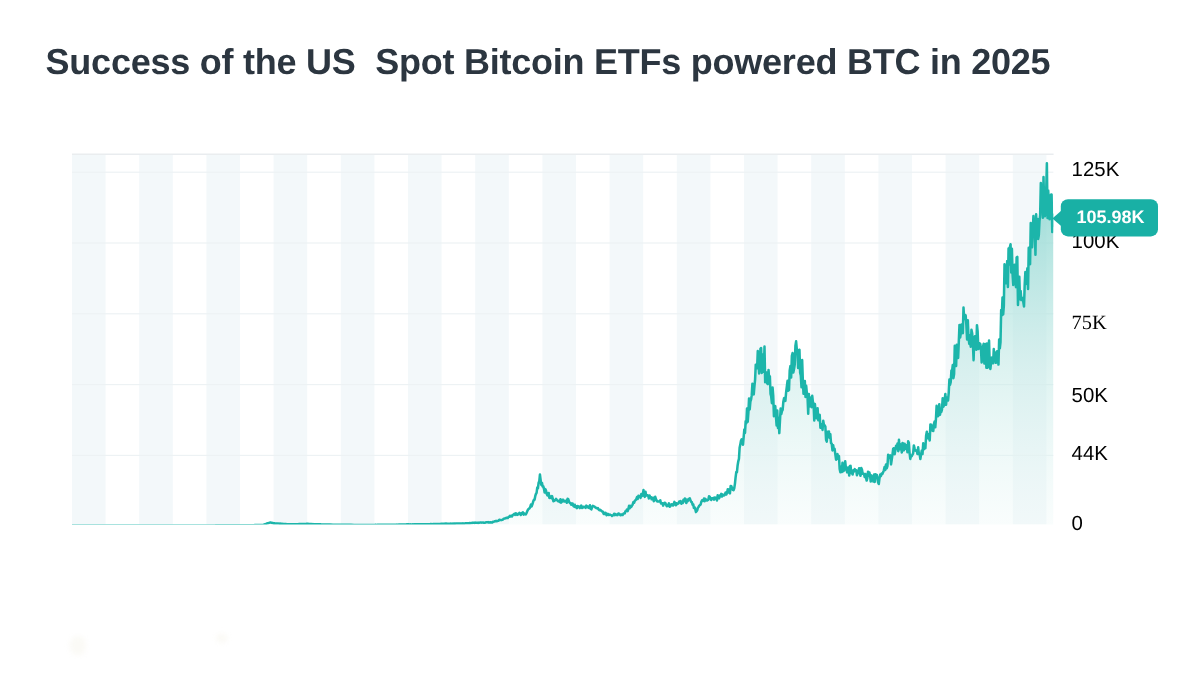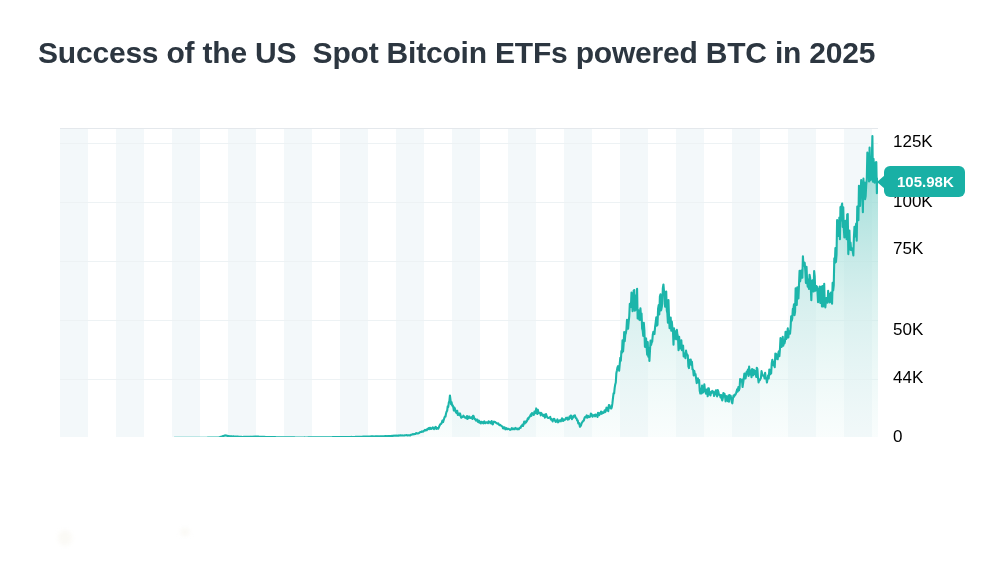--- a/index.html
+++ b/index.html
@@ -176,21 +176,21 @@
         <path id="area-path" fill="url(#areaGrad)" stroke="none" d="M0.00,309.00 L0.58,309.00 L1.17,309.00 L1.75,309.00 L2.33,309.00 L2.92,309.00 L3.50,308.99 L4.09,308.99 L4.67,308.99 L5.25,308.99 L5.84,308.99 L6.42,308.99 L7.00,308.99 L7.59,308.99 L8.17,308.99 L8.75,308.99 L9.34,308.99 L9.92,308.99 L10.51,308.99 L11.09,308.98 L11.67,308.98 L12.26,308.98 L12.84,308.98 L13.42,308.98 L14.01,308.98 L14.59,308.98 L15.17,308.98 L15.76,308.98 L16.34,308.98 L16.92,308.98 L17.51,308.98 L18.09,308.98 L18.68,308.98 L19.26,308.98 L19.84,308.98 L20.43,308.98 L21.01,308.98 L21.59,308.98 L22.18,308.98 L22.76,308.98 L23.34,308.97 L23.93,308.97 L24.51,308.97 L25.10,308.97 L25.68,308.97 L26.26,308.97 L26.85,308.97 L27.43,308.97 L28.01,308.97 L28.60,308.97 L29.18,308.97 L29.76,308.97 L30.35,308.98 L30.93,308.98 L31.52,308.98 L32.10,308.98 L32.68,308.98 L33.27,308.98 L33.85,308.98 L34.43,308.98 L35.02,308.98 L35.60,308.98 L36.18,308.98 L36.77,308.98 L37.35,308.99 L37.94,308.99 L38.52,308.99 L39.10,308.99 L39.69,308.99 L40.27,308.99 L40.85,308.99 L41.44,308.99 L42.02,308.99 L42.60,308.99 L43.19,308.99 L43.77,308.99 L44.36,308.99 L44.94,308.99 L45.52,308.99 L46.11,308.99 L46.69,308.99 L47.27,308.99 L47.86,308.99 L48.44,308.99 L49.02,308.99 L49.61,308.99 L50.19,308.99 L50.77,308.99 L51.36,308.99 L51.94,308.99 L52.53,308.99 L53.11,308.99 L53.69,308.99 L54.28,308.99 L54.86,308.99 L55.44,308.99 L56.03,308.99 L56.61,308.99 L57.19,308.99 L57.78,308.99 L58.36,308.99 L58.95,308.99 L59.53,308.99 L60.11,308.99 L60.70,308.99 L61.28,308.99 L61.86,308.99 L62.45,308.99 L63.03,308.99 L63.61,308.99 L64.20,308.99 L64.78,308.99 L65.37,308.99 L65.95,308.99 L66.53,308.99 L67.12,308.99 L67.70,308.99 L68.28,308.99 L68.87,308.99 L69.45,308.99 L70.03,308.99 L70.62,308.99 L71.20,308.99 L71.79,308.99 L72.37,308.99 L72.95,308.99 L73.54,308.99 L74.12,308.98 L74.70,308.98 L75.29,308.98 L75.87,308.98 L76.45,308.98 L77.04,308.98 L77.62,308.98 L78.20,308.98 L78.79,308.98 L79.37,308.98 L79.96,308.98 L80.54,308.98 L81.12,308.98 L81.71,308.98 L82.29,308.98 L82.87,308.98 L83.46,308.98 L84.04,308.98 L84.62,308.98 L85.21,308.98 L85.79,308.98 L86.38,308.98 L86.96,308.98 L87.54,308.98 L88.13,308.98 L88.71,308.97 L89.29,308.97 L89.88,308.97 L90.46,308.97 L91.04,308.97 L91.63,308.97 L92.21,308.97 L92.80,308.97 L93.38,308.97 L93.96,308.97 L94.55,308.97 L95.13,308.97 L95.71,308.97 L96.30,308.97 L96.88,308.97 L97.46,308.97 L98.05,308.97 L98.63,308.97 L99.22,308.97 L99.80,308.97 L100.38,308.97 L100.97,308.97 L101.55,308.97 L102.13,308.97 L102.72,308.97 L103.30,308.97 L103.88,308.97 L104.47,308.97 L105.05,308.97 L105.63,308.97 L106.22,308.97 L106.80,308.97 L107.39,308.97 L107.97,308.97 L108.55,308.97 L109.14,308.97 L109.72,308.97 L110.30,308.97 L110.89,308.97 L111.47,308.97 L112.05,308.97 L112.64,308.96 L113.22,308.95 L113.81,308.93 L114.39,308.92 L114.97,308.91 L115.56,308.90 L116.14,308.89 L116.72,308.88 L117.31,308.87 L117.89,308.85 L118.47,308.84 L119.06,308.83 L119.64,308.82 L120.23,308.81 L120.81,308.80 L121.39,308.78 L121.98,308.77 L122.56,308.76 L123.14,308.75 L123.73,308.74 L124.31,308.73 L124.89,308.71 L125.48,308.70 L126.06,308.69 L126.65,308.70 L127.23,308.70 L127.81,308.70 L128.40,308.70 L128.98,308.71 L129.56,308.72 L130.15,308.72 L130.73,308.72 L131.31,308.72 L131.90,308.73 L132.48,308.73 L133.07,308.73 L133.65,308.74 L134.23,308.74 L134.82,308.75 L135.40,308.75 L135.98,308.75 L136.57,308.75 L137.15,308.76 L137.73,308.76 L138.32,308.77 L138.90,308.77 L139.48,308.77 L140.07,308.77 L140.65,308.77 L141.22,308.76 L141.80,308.75 L142.38,308.74 L142.96,308.74 L143.54,308.73 L144.11,308.72 L144.69,308.71 L145.27,308.71 L145.85,308.70 L146.42,308.69 L147.00,308.68 L147.58,308.67 L148.16,308.67 L148.74,308.66 L149.31,308.66 L149.89,308.64 L150.47,308.64 L151.05,308.63 L151.62,308.62 L152.20,308.61 L152.78,308.60 L153.36,308.59 L153.94,308.59 L154.51,308.58 L155.09,308.58 L155.67,308.57 L156.25,308.56 L156.82,308.55 L157.40,308.54 L157.98,308.53 L158.56,308.53 L159.12,308.36 L159.68,308.17 L160.24,307.96 L160.80,307.81 L161.36,307.70 L161.92,307.53 L162.48,307.24 L163.04,307.09 L163.60,307.01 L164.16,306.76 L164.72,306.56 L165.28,306.33 L165.84,306.64 L166.40,306.60 L166.96,306.78 L167.52,306.88 L168.08,307.15 L168.67,307.12 L169.25,307.23 L169.83,307.17 L170.42,307.33 L171.00,307.26 L171.58,307.26 L172.17,307.35 L172.75,307.42 L173.33,307.33 L173.92,307.47 L174.50,307.53 L175.09,307.52 L175.67,307.63 L176.25,307.57 L176.84,307.67 L177.42,307.65 L178.00,307.65 L178.59,307.74 L179.17,307.80 L179.75,307.82 L180.34,307.89 L180.92,307.91 L181.51,307.89 L182.09,307.93 L182.67,307.94 L183.26,307.92 L183.84,307.87 L184.42,307.87 L185.01,307.81 L185.59,307.80 L186.17,307.84 L186.76,307.80 L187.34,307.84 L187.93,307.78 L188.51,307.82 L189.09,307.77 L189.68,307.71 L190.26,307.74 L190.84,307.67 L191.43,307.68 L192.01,307.69 L192.59,307.71 L193.18,307.66 L193.76,307.68 L194.35,307.67 L194.93,307.58 L195.51,307.57 L196.10,307.56 L196.68,307.54 L197.26,307.64 L197.85,307.61 L198.43,307.62 L199.01,307.73 L199.60,307.75 L200.18,307.78 L200.76,307.77 L201.35,307.79 L201.93,307.81 L202.52,307.82 L203.10,307.81 L203.68,307.83 L204.27,307.92 L204.85,307.90 L205.43,307.97 L206.02,307.97 L206.60,307.95 L207.18,307.96 L207.77,308.00 L208.35,308.06 L208.94,308.08 L209.52,308.09 L210.10,308.11 L210.69,308.10 L211.27,308.12 L211.85,308.14 L212.44,308.16 L213.02,308.17 L213.60,308.17 L214.19,308.16 L214.77,308.16 L215.36,308.15 L215.94,308.20 L216.52,308.19 L217.11,308.20 L217.69,308.21 L218.27,308.22 L218.86,308.23 L219.44,308.22 L220.02,308.24 L220.61,308.24 L221.19,308.25 L221.78,308.25 L222.36,308.27 L222.94,308.28 L223.53,308.27 L224.11,308.30 L224.69,308.29 L225.28,308.30 L225.86,308.30 L226.44,308.32 L227.03,308.32 L227.61,308.33 L228.19,308.35 L228.78,308.34 L229.36,308.35 L229.95,308.36 L230.53,308.36 L231.11,308.36 L231.70,308.38 L232.28,308.38 L232.86,308.40 L233.45,308.41 L234.03,308.40 L234.61,308.42 L235.20,308.44 L235.78,308.43 L236.37,308.43 L236.95,308.44 L237.53,308.45 L238.12,308.46 L238.70,308.46 L239.28,308.44 L239.87,308.44 L240.45,308.45 L241.03,308.45 L241.62,308.45 L242.20,308.44 L242.79,308.45 L243.37,308.43 L243.95,308.44 L244.54,308.42 L245.12,308.43 L245.70,308.44 L246.29,308.43 L246.87,308.44 L247.45,308.44 L248.04,308.42 L248.62,308.41 L249.21,308.41 L249.79,308.42 L250.37,308.42 L250.96,308.42 L251.54,308.42 L252.12,308.41 L252.71,308.40 L253.29,308.40 L253.87,308.41 L254.46,308.40 L255.04,308.40 L255.63,308.38 L256.21,308.38 L256.79,308.36 L257.38,308.35 L257.96,308.37 L258.54,308.36 L259.13,308.35 L259.71,308.35 L260.29,308.35 L260.88,308.33 L261.46,308.31 L262.04,308.31 L262.63,308.32 L263.21,308.32 L263.80,308.31 L264.38,308.33 L264.96,308.31 L265.55,308.30 L266.13,308.31 L266.71,308.30 L267.30,308.28 L267.88,308.25 L268.46,308.25 L269.05,308.23 L269.63,308.23 L270.22,308.20 L270.80,308.19 L271.38,308.20 L271.97,308.19 L272.55,308.15 L273.13,308.16 L273.72,308.14 L274.30,308.12 L274.88,308.11 L275.47,308.09 L276.05,308.09 L276.64,308.06 L277.22,308.08 L277.80,308.06 L278.39,308.04 L278.97,307.98 L279.55,307.96 L280.14,307.95 L280.72,307.95 L281.30,307.99 L281.89,307.98 L282.47,308.00 L283.06,307.99 L283.64,307.97 L284.22,308.01 L284.81,307.96 L285.39,307.95 L285.97,307.95 L286.56,307.93 L287.14,307.94 L287.72,307.95 L288.31,307.95 L288.89,307.98 L289.47,307.96 L290.06,307.93 L290.64,307.95 L291.23,307.92 L291.81,307.94 L292.39,307.93 L292.98,307.94 L293.56,307.93 L294.14,307.96 L294.73,307.95 L295.31,307.92 L295.89,307.89 L296.48,307.85 L297.06,307.88 L297.65,307.79 L298.23,307.81 L298.81,307.75 L299.40,307.76 L299.98,307.78 L300.56,307.76 L301.15,307.69 L301.73,307.68 L302.31,307.70 L302.90,307.62 L303.48,307.63 L304.07,307.59 L304.65,307.59 L305.23,307.58 L305.82,307.61 L306.40,307.60 L306.98,307.57 L307.57,307.47 L308.15,307.51 L308.73,307.50 L309.32,307.53 L309.90,307.49 L310.49,307.46 L311.07,307.33 L311.65,307.39 L312.24,307.35 L312.82,307.39 L313.40,307.43 L313.99,307.37 L314.57,307.45 L315.15,307.41 L315.74,307.34 L316.32,307.37 L316.90,307.37 L317.49,307.31 L318.07,307.42 L318.66,307.35 L319.24,307.44 L319.82,307.33 L320.41,307.30 L320.99,307.25 L321.57,307.21 L322.16,307.22 L322.74,307.31 L323.32,307.23 L323.91,307.18 L324.49,307.17 L325.08,307.30 L325.66,307.13 L326.24,307.16 L326.83,307.23 L327.41,307.15 L327.99,307.02 L328.58,306.97 L329.16,306.99 L329.74,307.00 L330.33,306.97 L330.91,307.07 L331.50,306.89 L332.08,306.95 L332.66,306.81 L333.25,306.84 L333.83,306.62 L334.41,306.70 L335.00,306.65 L335.58,306.81 L336.16,306.52 L336.75,306.72 L337.33,306.71 L337.92,306.57 L338.50,306.82 L339.08,306.57 L339.67,306.54 L340.25,306.37 L340.83,306.35 L341.42,306.53 L342.00,306.50 L342.58,306.41 L343.17,306.54 L343.75,306.57 L344.34,306.53 L344.92,306.29 L345.50,306.18 L346.09,306.26 L346.67,306.11 L347.25,306.47 L347.84,306.40 L348.42,306.21 L349.00,306.18 L349.59,306.36 L350.17,306.50 L350.76,305.86 L351.35,305.70 L351.94,305.65 L352.53,305.28 L353.12,305.09 L353.71,305.39 L354.30,305.14 L354.89,305.07 L355.48,304.94 L356.07,304.08 L356.66,304.25 L357.25,304.34 L357.84,304.43 L358.43,304.24 L359.02,304.00 L359.61,303.40 L360.20,303.10 L360.79,303.01 L361.38,302.91 L361.98,302.40 L362.58,302.62 L363.18,302.71 L363.78,301.81 L364.38,301.73 L364.98,300.79 L365.58,301.41 L366.18,300.91 L366.78,301.26 L367.38,300.05 L367.98,299.82 L368.58,299.15 L369.18,300.10 L369.78,298.82 L370.38,298.83 L370.98,300.04 L371.58,299.80 L372.18,299.27 L372.78,298.40 L373.38,299.31 L373.98,300.11 L374.58,298.63 L375.18,299.03 L375.78,297.90 L376.38,299.88 L376.98,298.99 L377.58,299.43 L378.18,299.73 L378.79,298.51 L379.40,296.92 L380.01,295.74 L380.61,295.05 L381.22,294.71 L381.83,293.55 L382.43,291.49 L383.04,293.04 L383.65,291.27 L384.25,289.18 L384.86,287.55 L385.47,287.53 L386.03,284.47 L386.59,282.65 L387.15,281.75 L387.71,277.36 L388.27,277.92 L388.83,273.36 L389.39,272.08 L389.95,266.44 L390.51,270.85 L391.07,275.08 L391.63,273.36 L392.19,276.49 L392.75,276.27 L393.31,278.41 L393.87,281.44 L394.43,278.62 L394.99,279.83 L395.55,282.39 L396.11,283.69 L396.67,283.90 L397.23,281.77 L397.79,285.91 L398.35,284.57 L398.92,285.14 L399.48,286.25 L400.04,284.43 L400.60,286.45 L401.16,288.76 L401.72,288.40 L402.28,287.74 L402.84,287.83 L403.40,286.68 L404.00,287.64 L404.60,288.12 L405.20,288.74 L405.80,288.47 L406.40,289.29 L407.00,287.07 L407.60,289.85 L408.20,289.29 L408.80,287.51 L409.40,287.49 L410.00,288.94 L410.60,288.68 L411.20,288.86 L411.80,288.14 L412.40,289.97 L413.00,286.70 L413.60,287.15 L414.20,289.07 L414.80,290.12 L415.40,290.09 L416.00,291.59 L416.60,290.68 L417.20,290.61 L417.80,292.63 L418.40,293.12 L419.00,291.61 L419.61,293.70 L420.21,292.94 L420.81,294.47 L421.41,292.72 L422.01,293.01 L422.61,293.61 L423.21,294.42 L423.81,292.81 L424.41,292.31 L425.01,294.29 L425.61,294.20 L426.21,293.29 L426.81,293.35 L427.41,293.72 L428.01,294.24 L428.61,292.33 L429.21,292.96 L429.81,293.05 L430.41,294.16 L431.01,294.23 L431.61,292.06 L432.21,294.95 L432.81,295.45 L433.41,293.73 L434.01,292.57 L434.61,292.94 L435.21,293.02 L435.81,293.64 L436.41,294.00 L437.01,294.44 L437.61,294.68 L438.21,294.31 L438.81,295.47 L439.41,296.13 L440.02,295.76 L440.62,296.35 L441.22,296.71 L441.82,297.25 L442.42,297.42 L443.02,299.32 L443.62,299.41 L444.22,298.37 L444.82,298.52 L445.42,300.33 L445.98,300.12 L446.54,299.17 L447.10,300.11 L447.66,300.10 L448.22,299.79 L448.81,300.08 L449.40,300.25 L449.99,300.94 L450.58,300.36 L451.17,300.36 L451.76,299.08 L452.35,300.26 L452.94,299.44 L453.53,300.19 L454.12,300.02 L454.71,300.24 L455.30,298.89 L455.89,299.13 L456.48,299.81 L457.07,300.32 L457.66,299.65 L458.25,300.13 L458.83,300.21 L459.42,299.17 L460.02,298.68 L460.63,298.82 L461.23,296.97 L461.83,296.89 L462.43,295.61 L463.03,296.99 L463.63,295.18 L464.23,292.52 L464.83,294.53 L465.43,292.55 L466.03,293.45 L466.63,292.33 L467.23,291.38 L467.83,289.36 L468.43,289.96 L469.03,288.40 L469.63,287.79 L470.23,286.97 L470.83,285.24 L471.43,286.82 L472.03,284.07 L472.63,284.44 L473.23,284.77 L473.83,285.88 L474.43,282.63 L475.03,284.30 L475.63,283.71 L476.23,279.43 L476.79,284.14 L477.35,285.01 L477.91,280.81 L478.47,283.96 L479.03,283.54 L479.59,284.08 L480.15,283.86 L480.72,286.37 L481.28,283.94 L481.84,285.21 L482.44,285.25 L483.04,287.02 L483.64,286.34 L484.24,285.68 L484.84,288.63 L485.44,288.02 L486.04,285.04 L486.64,286.96 L487.24,288.04 L487.84,288.94 L488.44,288.90 L489.04,288.81 L489.64,288.76 L490.24,287.88 L490.84,290.59 L491.44,290.59 L492.04,290.34 L492.64,292.37 L493.24,290.31 L493.84,289.88 L494.44,290.05 L495.04,291.67 L495.64,292.86 L496.24,292.76 L496.84,291.91 L497.44,290.44 L498.04,293.32 L498.64,292.86 L499.20,291.70 L499.76,291.24 L500.32,291.32 L500.88,292.29 L501.45,290.94 L502.01,289.26 L502.57,290.70 L503.13,292.02 L503.69,290.36 L504.25,291.17 L504.84,290.84 L505.43,290.45 L506.02,288.92 L506.61,289.62 L507.20,288.56 L507.79,290.80 L508.37,289.72 L508.96,290.13 L509.55,287.46 L510.14,288.85 L510.73,286.46 L511.32,286.89 L511.91,290.18 L512.50,288.41 L513.09,288.67 L513.68,286.87 L514.27,286.76 L514.86,286.28 L515.45,288.24 L516.01,289.33 L516.57,289.55 L517.13,291.55 L517.69,291.23 L518.25,294.39 L518.81,293.74 L519.37,295.06 L519.93,297.75 L520.49,297.00 L521.05,296.26 L521.62,293.96 L522.18,293.41 L522.74,292.35 L523.30,291.89 L523.86,291.38 L524.42,289.17 L524.98,288.05 L525.54,287.72 L526.10,288.36 L526.66,286.43 L527.26,288.64 L527.86,286.71 L528.46,287.60 L529.06,288.14 L529.66,287.80 L530.26,287.50 L530.86,284.63 L531.46,285.04 L532.06,286.30 L532.66,287.72 L533.26,286.20 L533.86,286.35 L534.46,285.94 L535.06,287.39 L535.66,285.57 L536.26,285.75 L536.86,286.26 L537.46,288.03 L538.06,283.75 L538.66,286.05 L539.26,286.26 L539.86,283.97 L540.46,284.65 L541.06,282.59 L541.66,284.82 L542.27,283.12 L542.87,283.75 L543.47,283.90 L544.07,283.15 L544.67,281.45 L545.27,283.09 L545.87,281.75 L546.47,278.67 L547.07,278.86 L547.67,281.51 L548.27,282.15 L548.87,276.01 L549.47,276.21 L550.07,277.79 L550.67,279.24 L551.27,279.52 L551.87,277.85 L552.43,274.21 L552.99,268.81 L553.55,264.37 L554.11,264.53 L554.67,258.88 L555.23,255.43 L555.79,253.45 L556.35,244.18 L556.91,241.50 L557.47,238.35 L558.03,237.16 L558.59,238.66 L559.15,241.61 L559.71,235.33 L560.27,228.85 L560.83,231.78 L561.39,222.11 L561.95,223.72 L562.52,211.37 L563.08,222.50 L563.64,215.17 L564.20,203.07 L564.76,212.15 L565.32,205.72 L565.88,204.06 L566.44,200.32 L567.00,190.76 L567.56,195.30 L568.12,199.72 L568.68,192.95 L569.24,187.33 L569.80,174.90 L570.36,177.54 L570.92,177.84 L571.48,163.51 L572.04,173.45 L572.60,182.15 L573.16,172.51 L573.72,161.48 L574.28,160.99 L574.84,181.73 L575.40,176.19 L575.96,166.30 L576.52,180.74 L577.08,159.82 L577.64,189.48 L578.20,183.50 L578.76,181.40 L579.32,190.60 L579.88,191.05 L580.44,179.28 L581.00,187.48 L581.56,184.49 L582.12,199.36 L582.68,201.45 L583.25,207.01 L583.81,193.90 L584.37,201.02 L584.93,217.84 L585.49,210.39 L586.05,209.36 L586.61,218.12 L587.17,225.59 L587.73,213.15 L588.29,227.70 L588.85,219.13 L589.41,231.93 L589.97,221.78 L590.53,211.46 L591.09,215.91 L591.65,213.46 L592.21,212.58 L592.77,205.82 L593.33,202.98 L593.89,202.59 L594.49,205.08 L595.09,197.92 L595.69,193.27 L596.29,188.38 L596.89,196.65 L597.49,195.92 L598.09,179.62 L598.69,176.07 L599.29,185.54 L599.89,167.49 L600.49,165.24 L601.09,181.34 L601.69,178.49 L602.29,174.76 L602.85,159.05 L603.42,155.44 L603.98,161.72 L604.54,162.92 L605.10,177.70 L605.66,164.75 L606.22,162.47 L606.78,181.53 L607.34,183.91 L607.90,193.60 L608.46,171.11 L609.02,187.87 L609.58,199.16 L610.14,197.90 L610.70,188.61 L611.26,201.81 L611.82,192.50 L612.38,198.56 L612.94,201.88 L613.50,215.77 L614.06,199.40 L614.62,209.71 L615.18,202.22 L615.74,203.32 L616.30,210.31 L616.86,200.83 L617.42,205.85 L617.98,207.84 L618.54,221.31 L619.10,207.71 L619.66,214.15 L620.22,219.52 L620.78,218.09 L621.34,211.23 L621.90,221.21 L622.49,217.61 L623.08,216.61 L623.67,227.43 L624.26,225.52 L624.85,224.64 L625.44,229.23 L626.03,221.67 L626.62,225.21 L627.21,225.37 L627.80,226.49 L628.39,237.45 L628.98,239.06 L629.57,230.73 L630.16,235.20 L630.75,230.57 L631.34,235.88 L631.93,232.82 L632.52,240.32 L633.11,240.67 L633.71,246.36 L634.31,241.97 L634.91,245.88 L635.51,245.01 L636.11,249.64 L636.71,254.07 L637.31,250.40 L637.91,249.33 L638.51,253.55 L639.11,250.94 L639.71,261.79 L640.31,264.53 L640.91,259.91 L641.51,264.39 L642.07,256.64 L642.63,263.60 L643.19,263.25 L643.75,261.76 L644.32,255.36 L644.88,260.67 L645.44,262.71 L646.00,264.63 L646.56,260.69 L647.12,260.34 L647.68,267.30 L648.24,259.36 L648.80,259.21 L649.36,265.33 L649.92,264.30 L650.52,266.38 L651.12,262.90 L651.72,263.83 L652.32,261.90 L652.92,262.85 L653.52,262.88 L654.12,267.06 L654.72,263.89 L655.32,263.80 L655.92,261.23 L656.52,265.76 L657.12,267.42 L657.72,260.95 L658.32,262.52 L658.88,265.74 L659.44,265.67 L660.00,266.07 L660.56,268.48 L661.12,265.97 L661.68,269.22 L662.24,271.49 L662.80,269.26 L663.36,264.10 L663.92,267.46 L664.48,264.69 L665.05,267.36 L665.61,272.33 L666.17,267.15 L666.73,269.28 L667.29,270.39 L667.85,272.29 L668.41,266.43 L668.97,272.68 L669.53,266.16 L670.09,267.23 L670.65,266.70 L671.21,269.36 L671.77,273.14 L672.33,274.38 L672.93,269.50 L673.53,266.50 L674.13,267.68 L674.73,265.59 L675.33,265.87 L675.93,264.61 L676.53,262.95 L677.13,260.25 L677.73,262.59 L678.33,258.11 L678.93,261.30 L679.53,259.50 L680.13,250.01 L680.73,251.97 L681.33,252.34 L681.93,250.50 L682.53,258.01 L683.13,254.06 L683.73,249.80 L684.33,244.78 L684.93,244.50 L685.54,249.56 L686.14,245.97 L686.74,242.47 L687.34,244.70 L687.94,240.52 L688.54,247.00 L689.14,237.48 L689.73,245.38 L690.32,241.29 L690.91,242.28 L691.50,248.10 L692.09,240.08 L692.68,240.67 L693.27,246.30 L693.86,240.80 L694.44,245.05 L695.03,244.21 L695.62,242.17 L696.21,247.89 L696.80,238.68 L697.39,240.02 L697.98,248.58 L698.57,253.44 L699.16,250.86 L699.75,251.19 L700.34,249.94 L700.94,248.92 L701.54,242.16 L702.14,244.64 L702.74,246.47 L703.34,246.65 L703.94,246.37 L704.54,249.37 L705.14,243.76 L705.75,249.37 L706.35,249.34 L706.95,253.55 L707.55,249.86 L708.15,246.40 L708.75,249.39 L709.35,240.43 L709.95,245.46 L710.55,242.69 L711.15,244.56 L711.75,234.12 L712.35,230.79 L712.95,235.04 L713.55,236.39 L714.15,232.68 L714.75,238.13 L715.35,224.66 L715.95,224.86 L716.55,226.89 L717.15,230.07 L717.71,230.18 L718.27,224.48 L718.83,222.23 L719.39,227.11 L719.95,220.03 L720.51,209.12 L721.07,217.04 L721.63,217.85 L722.19,216.05 L722.75,207.80 L723.31,216.72 L723.87,212.38 L724.43,214.37 L724.99,212.17 L725.55,202.89 L726.12,210.04 L726.68,208.73 L727.24,204.10 L727.80,199.32 L728.36,208.37 L728.92,202.31 L729.48,203.52 L730.04,204.74 L730.60,198.31 L731.16,187.32 L731.72,191.67 L732.28,189.27 L732.84,179.76 L733.40,180.01 L733.96,175.25 L734.52,186.11 L735.08,182.80 L735.64,159.20 L736.20,167.22 L736.76,176.02 L737.32,158.35 L737.88,161.10 L738.44,169.35 L739.00,155.65 L739.56,141.77 L740.12,152.21 L740.68,148.82 L741.24,141.48 L741.80,144.98 L742.36,148.61 L742.92,127.23 L743.48,136.80 L744.09,133.41 L744.70,133.82 L745.30,141.69 L745.91,153.96 L746.52,137.83 L747.13,152.75 L747.73,157.60 L748.34,150.49 L748.95,159.91 L749.55,145.79 L750.16,149.00 L750.77,158.18 L751.33,171.12 L751.89,153.73 L752.45,151.27 L753.01,159.84 L753.57,162.50 L754.13,141.95 L754.69,147.08 L755.25,161.81 L755.81,161.29 L756.37,157.08 L756.93,157.67 L757.49,162.69 L758.05,173.12 L758.61,161.26 L759.17,159.77 L759.73,157.47 L760.29,173.93 L760.85,167.66 L761.41,157.70 L761.97,177.42 L762.53,157.17 L763.09,177.47 L763.65,170.35 L764.21,154.80 L764.77,175.54 L765.33,178.42 L765.89,172.72 L766.45,169.02 L767.02,172.08 L767.58,173.71 L768.14,161.80 L768.70,170.23 L769.26,164.80 L769.82,173.34 L770.38,172.71 L770.94,163.65 L771.50,165.46 L772.06,174.81 L772.62,153.90 L773.18,161.29 L773.74,156.37 L774.30,129.42 L774.86,133.97 L775.42,119.01 L775.98,132.98 L776.54,125.62 L777.10,91.17 L777.66,102.97 L778.22,107.00 L778.78,104.70 L779.34,88.52 L779.90,110.21 L780.46,78.00 L781.02,91.37 L781.58,76.91 L782.14,74.56 L782.70,98.00 L783.26,78.39 L783.82,99.62 L784.38,108.39 L784.94,97.48 L785.50,91.70 L786.06,104.07 L786.62,110.27 L787.18,85.57 L787.75,85.05 L788.31,125.11 L788.87,109.98 L789.43,101.63 L789.99,120.36 L790.55,113.52 L791.11,121.05 L791.67,120.73 L792.23,119.35 L792.79,122.83 L793.35,126.39 L793.91,108.19 L794.47,97.78 L795.03,107.57 L795.59,100.71 L796.15,94.48 L796.71,111.82 L797.27,77.50 L797.83,86.79 L798.39,91.25 L798.95,56.87 L799.51,62.70 L800.07,77.03 L800.63,63.86 L801.19,51.08 L801.75,62.74 L802.31,61.08 L802.87,83.28 L803.43,49.65 L803.99,66.02 L804.55,53.44 L805.11,70.13 L805.67,67.03 L806.23,55.57 L806.79,49.99 L807.35,23.57 L807.92,35.03 L808.48,31.44 L809.04,52.40 L809.60,18.57 L810.16,45.22 L810.72,51.17 L811.28,48.10 L811.84,29.54 L812.40,6.97 L812.96,52.71 L813.52,29.71 L814.08,41.53 L814.64,53.70 L815.20,35.83 L815.76,33.31 L816.32,33.14 L816.88,64.30 L817.44,49.71 L818.00,59.02 L818.00,309 L0.00,309 Z"></path>
         <path id="line-path" fill="none" stroke="#1cb5aa" stroke-width="2.1" stroke-linejoin="round" stroke-linecap="round" d="M0.00,309.00 L0.58,309.00 L1.17,309.00 L1.75,309.00 L2.33,309.00 L2.92,309.00 L3.50,308.99 L4.09,308.99 L4.67,308.99 L5.25,308.99 L5.84,308.99 L6.42,308.99 L7.00,308.99 L7.59,308.99 L8.17,308.99 L8.75,308.99 L9.34,308.99 L9.92,308.99 L10.51,308.99 L11.09,308.98 L11.67,308.98 L12.26,308.98 L12.84,308.98 L13.42,308.98 L14.01,308.98 L14.59,308.98 L15.17,308.98 L15.76,308.98 L16.34,308.98 L16.92,308.98 L17.51,308.98 L18.09,308.98 L18.68,308.98 L19.26,308.98 L19.84,308.98 L20.43,308.98 L21.01,308.98 L21.59,308.98 L22.18,308.98 L22.76,308.98 L23.34,308.97 L23.93,308.97 L24.51,308.97 L25.10,308.97 L25.68,308.97 L26.26,308.97 L26.85,308.97 L27.43,308.97 L28.01,308.97 L28.60,308.97 L29.18,308.97 L29.76,308.97 L30.35,308.98 L30.93,308.98 L31.52,308.98 L32.10,308.98 L32.68,308.98 L33.27,308.98 L33.85,308.98 L34.43,308.98 L35.02,308.98 L35.60,308.98 L36.18,308.98 L36.77,308.98 L37.35,308.99 L37.94,308.99 L38.52,308.99 L39.10,308.99 L39.69,308.99 L40.27,308.99 L40.85,308.99 L41.44,308.99 L42.02,308.99 L42.60,308.99 L43.19,308.99 L43.77,308.99 L44.36,308.99 L44.94,308.99 L45.52,308.99 L46.11,308.99 L46.69,308.99 L47.27,308.99 L47.86,308.99 L48.44,308.99 L49.02,308.99 L49.61,308.99 L50.19,308.99 L50.77,308.99 L51.36,308.99 L51.94,308.99 L52.53,308.99 L53.11,308.99 L53.69,308.99 L54.28,308.99 L54.86,308.99 L55.44,308.99 L56.03,308.99 L56.61,308.99 L57.19,308.99 L57.78,308.99 L58.36,308.99 L58.95,308.99 L59.53,308.99 L60.11,308.99 L60.70,308.99 L61.28,308.99 L61.86,308.99 L62.45,308.99 L63.03,308.99 L63.61,308.99 L64.20,308.99 L64.78,308.99 L65.37,308.99 L65.95,308.99 L66.53,308.99 L67.12,308.99 L67.70,308.99 L68.28,308.99 L68.87,308.99 L69.45,308.99 L70.03,308.99 L70.62,308.99 L71.20,308.99 L71.79,308.99 L72.37,308.99 L72.95,308.99 L73.54,308.99 L74.12,308.98 L74.70,308.98 L75.29,308.98 L75.87,308.98 L76.45,308.98 L77.04,308.98 L77.62,308.98 L78.20,308.98 L78.79,308.98 L79.37,308.98 L79.96,308.98 L80.54,308.98 L81.12,308.98 L81.71,308.98 L82.29,308.98 L82.87,308.98 L83.46,308.98 L84.04,308.98 L84.62,308.98 L85.21,308.98 L85.79,308.98 L86.38,308.98 L86.96,308.98 L87.54,308.98 L88.13,308.98 L88.71,308.97 L89.29,308.97 L89.88,308.97 L90.46,308.97 L91.04,308.97 L91.63,308.97 L92.21,308.97 L92.80,308.97 L93.38,308.97 L93.96,308.97 L94.55,308.97 L95.13,308.97 L95.71,308.97 L96.30,308.97 L96.88,308.97 L97.46,308.97 L98.05,308.97 L98.63,308.97 L99.22,308.97 L99.80,308.97 L100.38,308.97 L100.97,308.97 L101.55,308.97 L102.13,308.97 L102.72,308.97 L103.30,308.97 L103.88,308.97 L104.47,308.97 L105.05,308.97 L105.63,308.97 L106.22,308.97 L106.80,308.97 L107.39,308.97 L107.97,308.97 L108.55,308.97 L109.14,308.97 L109.72,308.97 L110.30,308.97 L110.89,308.97 L111.47,308.97 L112.05,308.97 L112.64,308.96 L113.22,308.95 L113.81,308.93 L114.39,308.92 L114.97,308.91 L115.56,308.90 L116.14,308.89 L116.72,308.88 L117.31,308.87 L117.89,308.85 L118.47,308.84 L119.06,308.83 L119.64,308.82 L120.23,308.81 L120.81,308.80 L121.39,308.78 L121.98,308.77 L122.56,308.76 L123.14,308.75 L123.73,308.74 L124.31,308.73 L124.89,308.71 L125.48,308.70 L126.06,308.69 L126.65,308.70 L127.23,308.70 L127.81,308.70 L128.40,308.70 L128.98,308.71 L129.56,308.72 L130.15,308.72 L130.73,308.72 L131.31,308.72 L131.90,308.73 L132.48,308.73 L133.07,308.73 L133.65,308.74 L134.23,308.74 L134.82,308.75 L135.40,308.75 L135.98,308.75 L136.57,308.75 L137.15,308.76 L137.73,308.76 L138.32,308.77 L138.90,308.77 L139.48,308.77 L140.07,308.77 L140.65,308.77 L141.22,308.76 L141.80,308.75 L142.38,308.74 L142.96,308.74 L143.54,308.73 L144.11,308.72 L144.69,308.71 L145.27,308.71 L145.85,308.70 L146.42,308.69 L147.00,308.68 L147.58,308.67 L148.16,308.67 L148.74,308.66 L149.31,308.66 L149.89,308.64 L150.47,308.64 L151.05,308.63 L151.62,308.62 L152.20,308.61 L152.78,308.60 L153.36,308.59 L153.94,308.59 L154.51,308.58 L155.09,308.58 L155.67,308.57 L156.25,308.56 L156.82,308.55 L157.40,308.54 L157.98,308.53 L158.56,308.53 L159.12,308.36 L159.68,308.17 L160.24,307.96 L160.80,307.81 L161.36,307.70 L161.92,307.53 L162.48,307.24 L163.04,307.09 L163.60,307.01 L164.16,306.76 L164.72,306.56 L165.28,306.33 L165.84,306.64 L166.40,306.60 L166.96,306.78 L167.52,306.88 L168.08,307.15 L168.67,307.12 L169.25,307.23 L169.83,307.17 L170.42,307.33 L171.00,307.26 L171.58,307.26 L172.17,307.35 L172.75,307.42 L173.33,307.33 L173.92,307.47 L174.50,307.53 L175.09,307.52 L175.67,307.63 L176.25,307.57 L176.84,307.67 L177.42,307.65 L178.00,307.65 L178.59,307.74 L179.17,307.80 L179.75,307.82 L180.34,307.89 L180.92,307.91 L181.51,307.89 L182.09,307.93 L182.67,307.94 L183.26,307.92 L183.84,307.87 L184.42,307.87 L185.01,307.81 L185.59,307.80 L186.17,307.84 L186.76,307.80 L187.34,307.84 L187.93,307.78 L188.51,307.82 L189.09,307.77 L189.68,307.71 L190.26,307.74 L190.84,307.67 L191.43,307.68 L192.01,307.69 L192.59,307.71 L193.18,307.66 L193.76,307.68 L194.35,307.67 L194.93,307.58 L195.51,307.57 L196.10,307.56 L196.68,307.54 L197.26,307.64 L197.85,307.61 L198.43,307.62 L199.01,307.73 L199.60,307.75 L200.18,307.78 L200.76,307.77 L201.35,307.79 L201.93,307.81 L202.52,307.82 L203.10,307.81 L203.68,307.83 L204.27,307.92 L204.85,307.90 L205.43,307.97 L206.02,307.97 L206.60,307.95 L207.18,307.96 L207.77,308.00 L208.35,308.06 L208.94,308.08 L209.52,308.09 L210.10,308.11 L210.69,308.10 L211.27,308.12 L211.85,308.14 L212.44,308.16 L213.02,308.17 L213.60,308.17 L214.19,308.16 L214.77,308.16 L215.36,308.15 L215.94,308.20 L216.52,308.19 L217.11,308.20 L217.69,308.21 L218.27,308.22 L218.86,308.23 L219.44,308.22 L220.02,308.24 L220.61,308.24 L221.19,308.25 L221.78,308.25 L222.36,308.27 L222.94,308.28 L223.53,308.27 L224.11,308.30 L224.69,308.29 L225.28,308.30 L225.86,308.30 L226.44,308.32 L227.03,308.32 L227.61,308.33 L228.19,308.35 L228.78,308.34 L229.36,308.35 L229.95,308.36 L230.53,308.36 L231.11,308.36 L231.70,308.38 L232.28,308.38 L232.86,308.40 L233.45,308.41 L234.03,308.40 L234.61,308.42 L235.20,308.44 L235.78,308.43 L236.37,308.43 L236.95,308.44 L237.53,308.45 L238.12,308.46 L238.70,308.46 L239.28,308.44 L239.87,308.44 L240.45,308.45 L241.03,308.45 L241.62,308.45 L242.20,308.44 L242.79,308.45 L243.37,308.43 L243.95,308.44 L244.54,308.42 L245.12,308.43 L245.70,308.44 L246.29,308.43 L246.87,308.44 L247.45,308.44 L248.04,308.42 L248.62,308.41 L249.21,308.41 L249.79,308.42 L250.37,308.42 L250.96,308.42 L251.54,308.42 L252.12,308.41 L252.71,308.40 L253.29,308.40 L253.87,308.41 L254.46,308.40 L255.04,308.40 L255.63,308.38 L256.21,308.38 L256.79,308.36 L257.38,308.35 L257.96,308.37 L258.54,308.36 L259.13,308.35 L259.71,308.35 L260.29,308.35 L260.88,308.33 L261.46,308.31 L262.04,308.31 L262.63,308.32 L263.21,308.32 L263.80,308.31 L264.38,308.33 L264.96,308.31 L265.55,308.30 L266.13,308.31 L266.71,308.30 L267.30,308.28 L267.88,308.25 L268.46,308.25 L269.05,308.23 L269.63,308.23 L270.22,308.20 L270.80,308.19 L271.38,308.20 L271.97,308.19 L272.55,308.15 L273.13,308.16 L273.72,308.14 L274.30,308.12 L274.88,308.11 L275.47,308.09 L276.05,308.09 L276.64,308.06 L277.22,308.08 L277.80,308.06 L278.39,308.04 L278.97,307.98 L279.55,307.96 L280.14,307.95 L280.72,307.95 L281.30,307.99 L281.89,307.98 L282.47,308.00 L283.06,307.99 L283.64,307.97 L284.22,308.01 L284.81,307.96 L285.39,307.95 L285.97,307.95 L286.56,307.93 L287.14,307.94 L287.72,307.95 L288.31,307.95 L288.89,307.98 L289.47,307.96 L290.06,307.93 L290.64,307.95 L291.23,307.92 L291.81,307.94 L292.39,307.93 L292.98,307.94 L293.56,307.93 L294.14,307.96 L294.73,307.95 L295.31,307.92 L295.89,307.89 L296.48,307.85 L297.06,307.88 L297.65,307.79 L298.23,307.81 L298.81,307.75 L299.40,307.76 L299.98,307.78 L300.56,307.76 L301.15,307.69 L301.73,307.68 L302.31,307.70 L302.90,307.62 L303.48,307.63 L304.07,307.59 L304.65,307.59 L305.23,307.58 L305.82,307.61 L306.40,307.60 L306.98,307.57 L307.57,307.47 L308.15,307.51 L308.73,307.50 L309.32,307.53 L309.90,307.49 L310.49,307.46 L311.07,307.33 L311.65,307.39 L312.24,307.35 L312.82,307.39 L313.40,307.43 L313.99,307.37 L314.57,307.45 L315.15,307.41 L315.74,307.34 L316.32,307.37 L316.90,307.37 L317.49,307.31 L318.07,307.42 L318.66,307.35 L319.24,307.44 L319.82,307.33 L320.41,307.30 L320.99,307.25 L321.57,307.21 L322.16,307.22 L322.74,307.31 L323.32,307.23 L323.91,307.18 L324.49,307.17 L325.08,307.30 L325.66,307.13 L326.24,307.16 L326.83,307.23 L327.41,307.15 L327.99,307.02 L328.58,306.97 L329.16,306.99 L329.74,307.00 L330.33,306.97 L330.91,307.07 L331.50,306.89 L332.08,306.95 L332.66,306.81 L333.25,306.84 L333.83,306.62 L334.41,306.70 L335.00,306.65 L335.58,306.81 L336.16,306.52 L336.75,306.72 L337.33,306.71 L337.92,306.57 L338.50,306.82 L339.08,306.57 L339.67,306.54 L340.25,306.37 L340.83,306.35 L341.42,306.53 L342.00,306.50 L342.58,306.41 L343.17,306.54 L343.75,306.57 L344.34,306.53 L344.92,306.29 L345.50,306.18 L346.09,306.26 L346.67,306.11 L347.25,306.47 L347.84,306.40 L348.42,306.21 L349.00,306.18 L349.59,306.36 L350.17,306.50 L350.76,305.86 L351.35,305.70 L351.94,305.65 L352.53,305.28 L353.12,305.09 L353.71,305.39 L354.30,305.14 L354.89,305.07 L355.48,304.94 L356.07,304.08 L356.66,304.25 L357.25,304.34 L357.84,304.43 L358.43,304.24 L359.02,304.00 L359.61,303.40 L360.20,303.10 L360.79,303.01 L361.38,302.91 L361.98,302.40 L362.58,302.62 L363.18,302.71 L363.78,301.81 L364.38,301.73 L364.98,300.79 L365.58,301.41 L366.18,300.91 L366.78,301.26 L367.38,300.05 L367.98,299.82 L368.58,299.15 L369.18,300.10 L369.78,298.82 L370.38,298.83 L370.98,300.04 L371.58,299.80 L372.18,299.27 L372.78,298.40 L373.38,299.31 L373.98,300.11 L374.58,298.63 L375.18,299.03 L375.78,297.90 L376.38,299.88 L376.98,298.99 L377.58,299.43 L378.18,299.73 L378.79,298.51 L379.40,296.92 L380.01,295.74 L380.61,295.05 L381.22,294.71 L381.83,293.55 L382.43,291.49 L383.04,293.04 L383.65,291.27 L384.25,289.18 L384.86,287.55 L385.47,287.53 L386.03,284.47 L386.59,282.65 L387.15,281.75 L387.71,277.36 L388.27,277.92 L388.83,273.36 L389.39,272.08 L389.95,266.44 L390.51,270.85 L391.07,275.08 L391.63,273.36 L392.19,276.49 L392.75,276.27 L393.31,278.41 L393.87,281.44 L394.43,278.62 L394.99,279.83 L395.55,282.39 L396.11,283.69 L396.67,283.90 L397.23,281.77 L397.79,285.91 L398.35,284.57 L398.92,285.14 L399.48,286.25 L400.04,284.43 L400.60,286.45 L401.16,288.76 L401.72,288.40 L402.28,287.74 L402.84,287.83 L403.40,286.68 L404.00,287.64 L404.60,288.12 L405.20,288.74 L405.80,288.47 L406.40,289.29 L407.00,287.07 L407.60,289.85 L408.20,289.29 L408.80,287.51 L409.40,287.49 L410.00,288.94 L410.60,288.68 L411.20,288.86 L411.80,288.14 L412.40,289.97 L413.00,286.70 L413.60,287.15 L414.20,289.07 L414.80,290.12 L415.40,290.09 L416.00,291.59 L416.60,290.68 L417.20,290.61 L417.80,292.63 L418.40,293.12 L419.00,291.61 L419.61,293.70 L420.21,292.94 L420.81,294.47 L421.41,292.72 L422.01,293.01 L422.61,293.61 L423.21,294.42 L423.81,292.81 L424.41,292.31 L425.01,294.29 L425.61,294.20 L426.21,293.29 L426.81,293.35 L427.41,293.72 L428.01,294.24 L428.61,292.33 L429.21,292.96 L429.81,293.05 L430.41,294.16 L431.01,294.23 L431.61,292.06 L432.21,294.95 L432.81,295.45 L433.41,293.73 L434.01,292.57 L434.61,292.94 L435.21,293.02 L435.81,293.64 L436.41,294.00 L437.01,294.44 L437.61,294.68 L438.21,294.31 L438.81,295.47 L439.41,296.13 L440.02,295.76 L440.62,296.35 L441.22,296.71 L441.82,297.25 L442.42,297.42 L443.02,299.32 L443.62,299.41 L444.22,298.37 L444.82,298.52 L445.42,300.33 L445.98,300.12 L446.54,299.17 L447.10,300.11 L447.66,300.10 L448.22,299.79 L448.81,300.08 L449.40,300.25 L449.99,300.94 L450.58,300.36 L451.17,300.36 L451.76,299.08 L452.35,300.26 L452.94,299.44 L453.53,300.19 L454.12,300.02 L454.71,300.24 L455.30,298.89 L455.89,299.13 L456.48,299.81 L457.07,300.32 L457.66,299.65 L458.25,300.13 L458.83,300.21 L459.42,299.17 L460.02,298.68 L460.63,298.82 L461.23,296.97 L461.83,296.89 L462.43,295.61 L463.03,296.99 L463.63,295.18 L464.23,292.52 L464.83,294.53 L465.43,292.55 L466.03,293.45 L466.63,292.33 L467.23,291.38 L467.83,289.36 L468.43,289.96 L469.03,288.40 L469.63,287.79 L470.23,286.97 L470.83,285.24 L471.43,286.82 L472.03,284.07 L472.63,284.44 L473.23,284.77 L473.83,285.88 L474.43,282.63 L475.03,284.30 L475.63,283.71 L476.23,279.43 L476.79,284.14 L477.35,285.01 L477.91,280.81 L478.47,283.96 L479.03,283.54 L479.59,284.08 L480.15,283.86 L480.72,286.37 L481.28,283.94 L481.84,285.21 L482.44,285.25 L483.04,287.02 L483.64,286.34 L484.24,285.68 L484.84,288.63 L485.44,288.02 L486.04,285.04 L486.64,286.96 L487.24,288.04 L487.84,288.94 L488.44,288.90 L489.04,288.81 L489.64,288.76 L490.24,287.88 L490.84,290.59 L491.44,290.59 L492.04,290.34 L492.64,292.37 L493.24,290.31 L493.84,289.88 L494.44,290.05 L495.04,291.67 L495.64,292.86 L496.24,292.76 L496.84,291.91 L497.44,290.44 L498.04,293.32 L498.64,292.86 L499.20,291.70 L499.76,291.24 L500.32,291.32 L500.88,292.29 L501.45,290.94 L502.01,289.26 L502.57,290.70 L503.13,292.02 L503.69,290.36 L504.25,291.17 L504.84,290.84 L505.43,290.45 L506.02,288.92 L506.61,289.62 L507.20,288.56 L507.79,290.80 L508.37,289.72 L508.96,290.13 L509.55,287.46 L510.14,288.85 L510.73,286.46 L511.32,286.89 L511.91,290.18 L512.50,288.41 L513.09,288.67 L513.68,286.87 L514.27,286.76 L514.86,286.28 L515.45,288.24 L516.01,289.33 L516.57,289.55 L517.13,291.55 L517.69,291.23 L518.25,294.39 L518.81,293.74 L519.37,295.06 L519.93,297.75 L520.49,297.00 L521.05,296.26 L521.62,293.96 L522.18,293.41 L522.74,292.35 L523.30,291.89 L523.86,291.38 L524.42,289.17 L524.98,288.05 L525.54,287.72 L526.10,288.36 L526.66,286.43 L527.26,288.64 L527.86,286.71 L528.46,287.60 L529.06,288.14 L529.66,287.80 L530.26,287.50 L530.86,284.63 L531.46,285.04 L532.06,286.30 L532.66,287.72 L533.26,286.20 L533.86,286.35 L534.46,285.94 L535.06,287.39 L535.66,285.57 L536.26,285.75 L536.86,286.26 L537.46,288.03 L538.06,283.75 L538.66,286.05 L539.26,286.26 L539.86,283.97 L540.46,284.65 L541.06,282.59 L541.66,284.82 L542.27,283.12 L542.87,283.75 L543.47,283.90 L544.07,283.15 L544.67,281.45 L545.27,283.09 L545.87,281.75 L546.47,278.67 L547.07,278.86 L547.67,281.51 L548.27,282.15 L548.87,276.01 L549.47,276.21 L550.07,277.79 L550.67,279.24 L551.27,279.52 L551.87,277.85 L552.43,274.21 L552.99,268.81 L553.55,264.37 L554.11,264.53 L554.67,258.88 L555.23,255.43 L555.79,253.45 L556.35,244.18 L556.91,241.50 L557.47,238.35 L558.03,237.16 L558.59,238.66 L559.15,241.61 L559.71,235.33 L560.27,228.85 L560.83,231.78 L561.39,222.11 L561.95,223.72 L562.52,211.37 L563.08,222.50 L563.64,215.17 L564.20,203.07 L564.76,212.15 L565.32,205.72 L565.88,204.06 L566.44,200.32 L567.00,190.76 L567.56,195.30 L568.12,199.72 L568.68,192.95 L569.24,187.33 L569.80,174.90 L570.36,177.54 L570.92,177.84 L571.48,163.51 L572.04,173.45 L572.60,182.15 L573.16,172.51 L573.72,161.48 L574.28,160.99 L574.84,181.73 L575.40,176.19 L575.96,166.30 L576.52,180.74 L577.08,159.82 L577.64,189.48 L578.20,183.50 L578.76,181.40 L579.32,190.60 L579.88,191.05 L580.44,179.28 L581.00,187.48 L581.56,184.49 L582.12,199.36 L582.68,201.45 L583.25,207.01 L583.81,193.90 L584.37,201.02 L584.93,217.84 L585.49,210.39 L586.05,209.36 L586.61,218.12 L587.17,225.59 L587.73,213.15 L588.29,227.70 L588.85,219.13 L589.41,231.93 L589.97,221.78 L590.53,211.46 L591.09,215.91 L591.65,213.46 L592.21,212.58 L592.77,205.82 L593.33,202.98 L593.89,202.59 L594.49,205.08 L595.09,197.92 L595.69,193.27 L596.29,188.38 L596.89,196.65 L597.49,195.92 L598.09,179.62 L598.69,176.07 L599.29,185.54 L599.89,167.49 L600.49,165.24 L601.09,181.34 L601.69,178.49 L602.29,174.76 L602.85,159.05 L603.42,155.44 L603.98,161.72 L604.54,162.92 L605.10,177.70 L605.66,164.75 L606.22,162.47 L606.78,181.53 L607.34,183.91 L607.90,193.60 L608.46,171.11 L609.02,187.87 L609.58,199.16 L610.14,197.90 L610.70,188.61 L611.26,201.81 L611.82,192.50 L612.38,198.56 L612.94,201.88 L613.50,215.77 L614.06,199.40 L614.62,209.71 L615.18,202.22 L615.74,203.32 L616.30,210.31 L616.86,200.83 L617.42,205.85 L617.98,207.84 L618.54,221.31 L619.10,207.71 L619.66,214.15 L620.22,219.52 L620.78,218.09 L621.34,211.23 L621.90,221.21 L622.49,217.61 L623.08,216.61 L623.67,227.43 L624.26,225.52 L624.85,224.64 L625.44,229.23 L626.03,221.67 L626.62,225.21 L627.21,225.37 L627.80,226.49 L628.39,237.45 L628.98,239.06 L629.57,230.73 L630.16,235.20 L630.75,230.57 L631.34,235.88 L631.93,232.82 L632.52,240.32 L633.11,240.67 L633.71,246.36 L634.31,241.97 L634.91,245.88 L635.51,245.01 L636.11,249.64 L636.71,254.07 L637.31,250.40 L637.91,249.33 L638.51,253.55 L639.11,250.94 L639.71,261.79 L640.31,264.53 L640.91,259.91 L641.51,264.39 L642.07,256.64 L642.63,263.60 L643.19,263.25 L643.75,261.76 L644.32,255.36 L644.88,260.67 L645.44,262.71 L646.00,264.63 L646.56,260.69 L647.12,260.34 L647.68,267.30 L648.24,259.36 L648.80,259.21 L649.36,265.33 L649.92,264.30 L650.52,266.38 L651.12,262.90 L651.72,263.83 L652.32,261.90 L652.92,262.85 L653.52,262.88 L654.12,267.06 L654.72,263.89 L655.32,263.80 L655.92,261.23 L656.52,265.76 L657.12,267.42 L657.72,260.95 L658.32,262.52 L658.88,265.74 L659.44,265.67 L660.00,266.07 L660.56,268.48 L661.12,265.97 L661.68,269.22 L662.24,271.49 L662.80,269.26 L663.36,264.10 L663.92,267.46 L664.48,264.69 L665.05,267.36 L665.61,272.33 L666.17,267.15 L666.73,269.28 L667.29,270.39 L667.85,272.29 L668.41,266.43 L668.97,272.68 L669.53,266.16 L670.09,267.23 L670.65,266.70 L671.21,269.36 L671.77,273.14 L672.33,274.38 L672.93,269.50 L673.53,266.50 L674.13,267.68 L674.73,265.59 L675.33,265.87 L675.93,264.61 L676.53,262.95 L677.13,260.25 L677.73,262.59 L678.33,258.11 L678.93,261.30 L679.53,259.50 L680.13,250.01 L680.73,251.97 L681.33,252.34 L681.93,250.50 L682.53,258.01 L683.13,254.06 L683.73,249.80 L684.33,244.78 L684.93,244.50 L685.54,249.56 L686.14,245.97 L686.74,242.47 L687.34,244.70 L687.94,240.52 L688.54,247.00 L689.14,237.48 L689.73,245.38 L690.32,241.29 L690.91,242.28 L691.50,248.10 L692.09,240.08 L692.68,240.67 L693.27,246.30 L693.86,240.80 L694.44,245.05 L695.03,244.21 L695.62,242.17 L696.21,247.89 L696.80,238.68 L697.39,240.02 L697.98,248.58 L698.57,253.44 L699.16,250.86 L699.75,251.19 L700.34,249.94 L700.94,248.92 L701.54,242.16 L702.14,244.64 L702.74,246.47 L703.34,246.65 L703.94,246.37 L704.54,249.37 L705.14,243.76 L705.75,249.37 L706.35,249.34 L706.95,253.55 L707.55,249.86 L708.15,246.40 L708.75,249.39 L709.35,240.43 L709.95,245.46 L710.55,242.69 L711.15,244.56 L711.75,234.12 L712.35,230.79 L712.95,235.04 L713.55,236.39 L714.15,232.68 L714.75,238.13 L715.35,224.66 L715.95,224.86 L716.55,226.89 L717.15,230.07 L717.71,230.18 L718.27,224.48 L718.83,222.23 L719.39,227.11 L719.95,220.03 L720.51,209.12 L721.07,217.04 L721.63,217.85 L722.19,216.05 L722.75,207.80 L723.31,216.72 L723.87,212.38 L724.43,214.37 L724.99,212.17 L725.55,202.89 L726.12,210.04 L726.68,208.73 L727.24,204.10 L727.80,199.32 L728.36,208.37 L728.92,202.31 L729.48,203.52 L730.04,204.74 L730.60,198.31 L731.16,187.32 L731.72,191.67 L732.28,189.27 L732.84,179.76 L733.40,180.01 L733.96,175.25 L734.52,186.11 L735.08,182.80 L735.64,159.20 L736.20,167.22 L736.76,176.02 L737.32,158.35 L737.88,161.10 L738.44,169.35 L739.00,155.65 L739.56,141.77 L740.12,152.21 L740.68,148.82 L741.24,141.48 L741.80,144.98 L742.36,148.61 L742.92,127.23 L743.48,136.80 L744.09,133.41 L744.70,133.82 L745.30,141.69 L745.91,153.96 L746.52,137.83 L747.13,152.75 L747.73,157.60 L748.34,150.49 L748.95,159.91 L749.55,145.79 L750.16,149.00 L750.77,158.18 L751.33,171.12 L751.89,153.73 L752.45,151.27 L753.01,159.84 L753.57,162.50 L754.13,141.95 L754.69,147.08 L755.25,161.81 L755.81,161.29 L756.37,157.08 L756.93,157.67 L757.49,162.69 L758.05,173.12 L758.61,161.26 L759.17,159.77 L759.73,157.47 L760.29,173.93 L760.85,167.66 L761.41,157.70 L761.97,177.42 L762.53,157.17 L763.09,177.47 L763.65,170.35 L764.21,154.80 L764.77,175.54 L765.33,178.42 L765.89,172.72 L766.45,169.02 L767.02,172.08 L767.58,173.71 L768.14,161.80 L768.70,170.23 L769.26,164.80 L769.82,173.34 L770.38,172.71 L770.94,163.65 L771.50,165.46 L772.06,174.81 L772.62,153.90 L773.18,161.29 L773.74,156.37 L774.30,129.42 L774.86,133.97 L775.42,119.01 L775.98,132.98 L776.54,125.62 L777.10,91.17 L777.66,102.97 L778.22,107.00 L778.78,104.70 L779.34,88.52 L779.90,110.21 L780.46,78.00 L781.02,91.37 L781.58,76.91 L782.14,74.56 L782.70,98.00 L783.26,78.39 L783.82,99.62 L784.38,108.39 L784.94,97.48 L785.50,91.70 L786.06,104.07 L786.62,110.27 L787.18,85.57 L787.75,85.05 L788.31,125.11 L788.87,109.98 L789.43,101.63 L789.99,120.36 L790.55,113.52 L791.11,121.05 L791.67,120.73 L792.23,119.35 L792.79,122.83 L793.35,126.39 L793.91,108.19 L794.47,97.78 L795.03,107.57 L795.59,100.71 L796.15,94.48 L796.71,111.82 L797.27,77.50 L797.83,86.79 L798.39,91.25 L798.95,56.87 L799.51,62.70 L800.07,77.03 L800.63,63.86 L801.19,51.08 L801.75,62.74 L802.31,61.08 L802.87,83.28 L803.43,49.65 L803.99,66.02 L804.55,53.44 L805.11,70.13 L805.67,67.03 L806.23,55.57 L806.79,49.99 L807.35,23.57 L807.92,35.03 L808.48,31.44 L809.04,52.40 L809.60,18.57 L810.16,45.22 L810.72,51.17 L811.28,48.10 L811.84,29.54 L812.40,6.97 L812.96,52.71 L813.52,29.71 L814.08,41.53 L814.64,53.70 L815.20,35.83 L815.76,33.31 L816.32,33.14 L816.88,64.30 L817.44,49.71 L818.00,59.02"></path>
       </svg>
     </div>
   </div>
 
   <div id="y-axis">
       <div class="y-tick" style="top: 300px;">0</div>
       <div class="y-tick" style="top: 241.031px;">44K</div>
       <div class="y-tick" style="top: 193px;">50K</div>
-      <div class="y-tick" style="top: 112px;">75K</div>
+      <div class="y-tick" style="top: 132px; font-family: Liberation Serif, serif;">75K</div>
       <div class="y-tick" style="top: 65px;">100K</div>
       <div class="y-tick" style="top: 5.15267px;">125K</div>
     </div>
 
   <div id="value-badge">
     <span>105.98K</span>
   </div>
 
   <div class="smudge" style="left:58px; top:530px; width:14px; height:16px;"></div>
   <div class="smudge" style="left:180px; top:528px; width:10px; height:8px;"></div>

